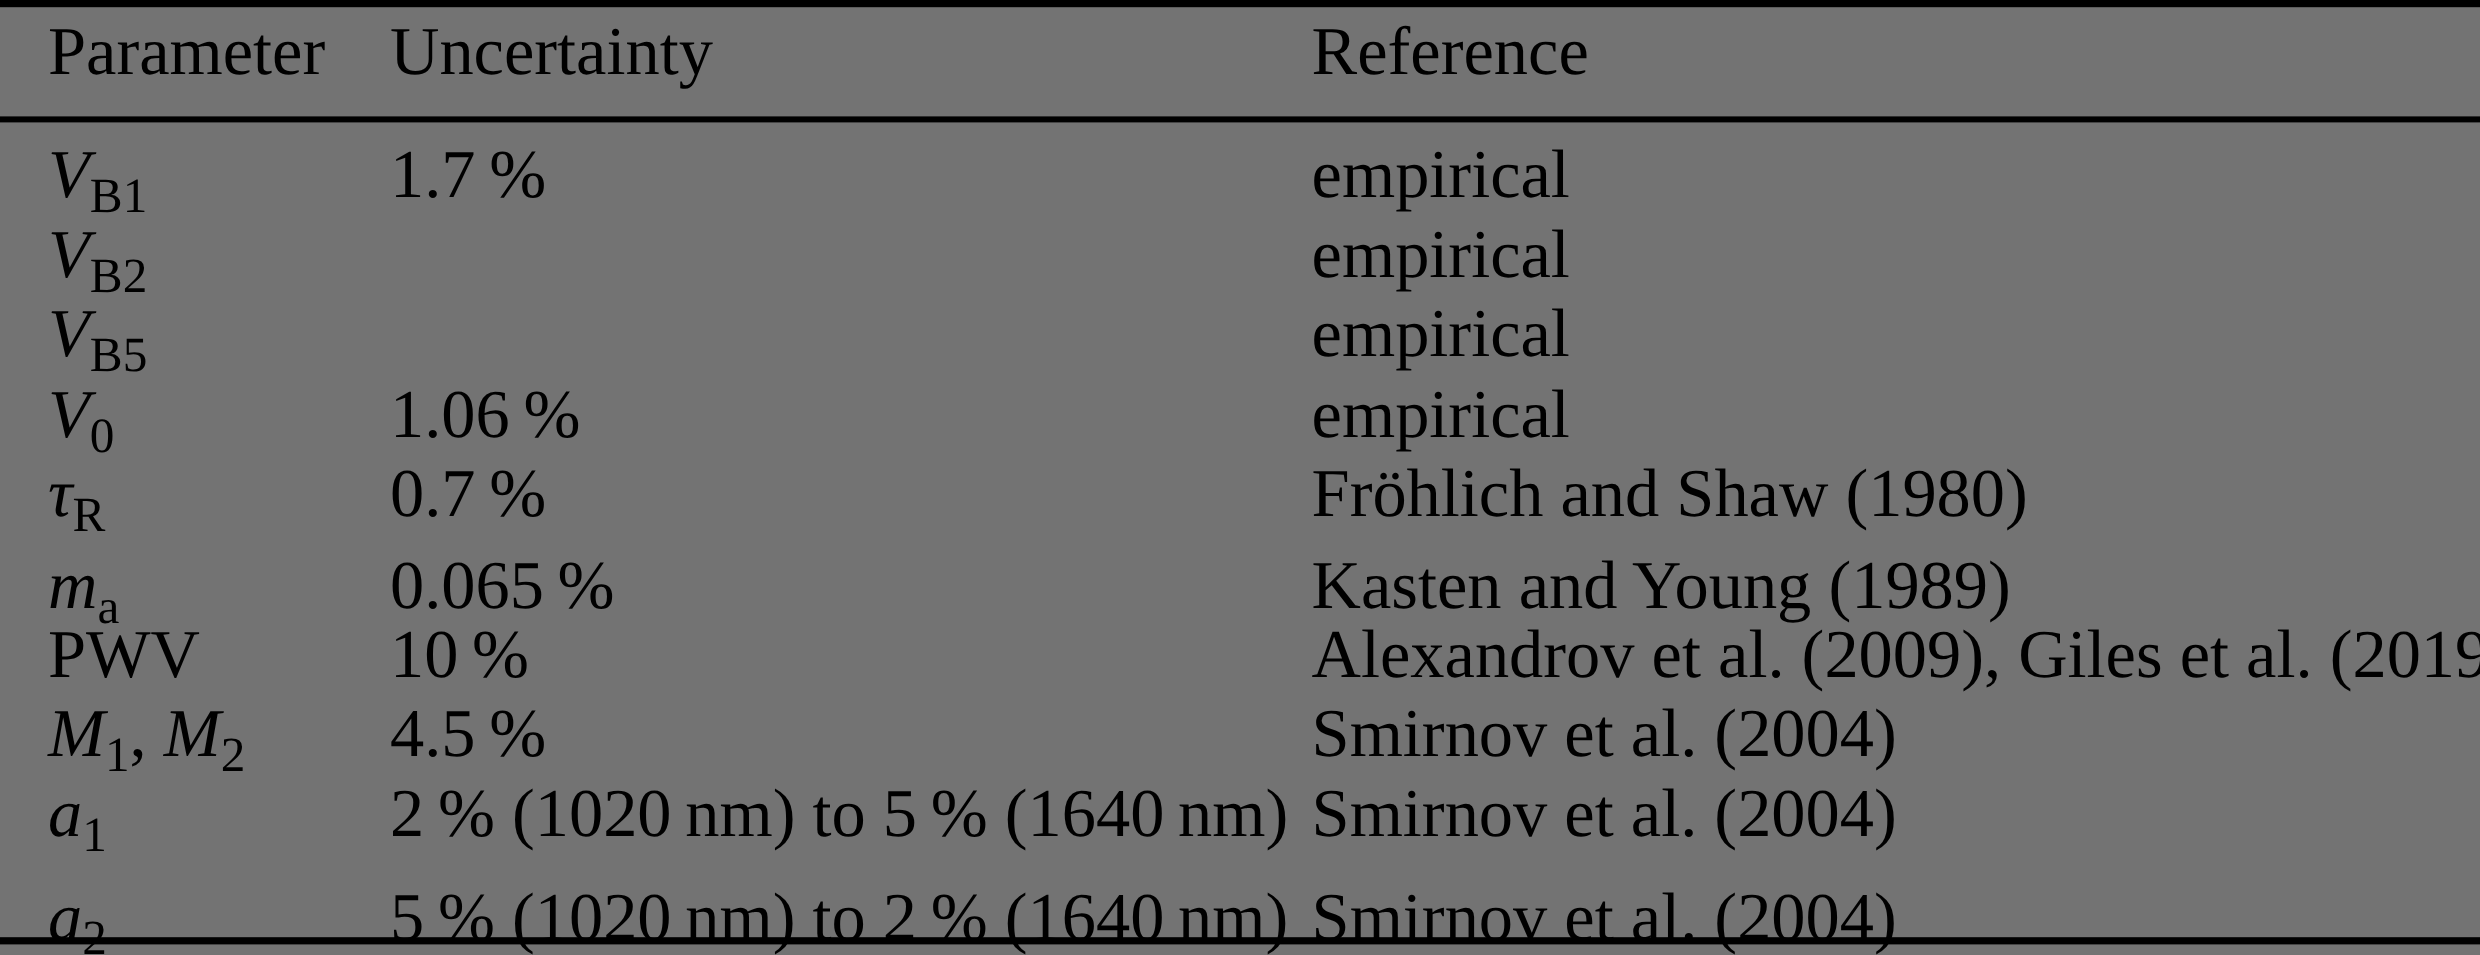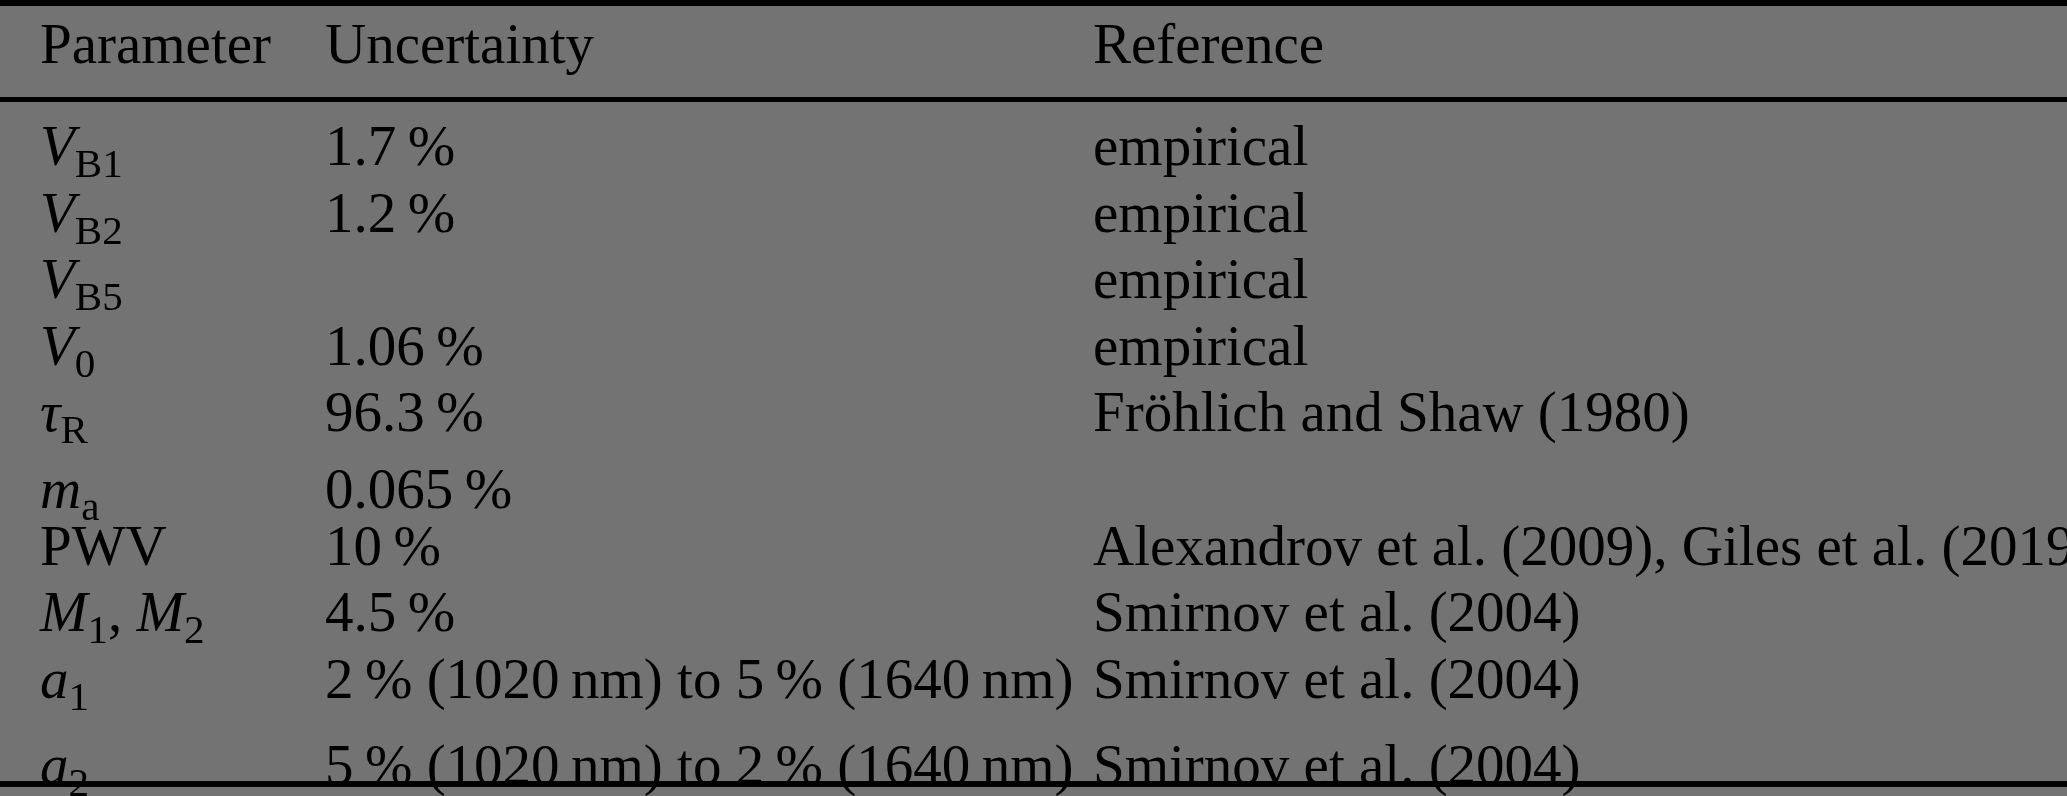--- a/index.html
+++ b/index.html
@@ -69,44 +69,44 @@
   <div class="rule rule-mid"></div>
 
   <div class="row" style="top:117px">
     <span class="cell c1"><span class="it">V</span><sub class="rm">B1</sub><span class="rm"></span><span class="it"></span><sub class="rm"></sub></span>
     <span class="cell c2">1.7 %</span>
     <span class="cell c3">empirical</span>
   </div>
 
   <div class="row" style="top:184px">
     <span class="cell c1"><span class="it">V</span><sub class="rm">B2</sub><span class="rm"></span><span class="it"></span><sub class="rm"></sub></span>
-    <span class="cell c2">1.2 %</span>
     <span class="cell c3">empirical</span>
   </div>
 
   <div class="row" style="top:250px">
     <span class="cell c1"><span class="it">V</span><sub class="rm">B5</sub><span class="rm"></span><span class="it"></span><sub class="rm"></sub></span>
     <span class="cell c3">empirical</span>
   </div>
 
   <div class="row" style="top:317px">
     <span class="cell c1"><span class="it">V</span><sub class="rm">0</sub><span class="rm"></span><span class="it"></span><sub class="rm"></sub></span>
     <span class="cell c2">1.06 %</span>
     <span class="cell c3">empirical</span>
   </div>
 
   <div class="row" style="top:383px">
     <span class="cell c1"><span class="it">τ</span><sub class="rm">R</sub><span class="rm"></span><span class="it"></span><sub class="rm"></sub></span>
-    <span class="cell c2">96.3 %</span>
+    <span class="cell c2">0.7 %</span>
     <span class="cell c3">Fröhlich and Shaw (1980)</span>
   </div>
 
   <div class="row" style="top:460px">
     <span class="cell c1"><span class="it">m</span><sub class="rm">a</sub><span class="rm"></span><span class="it"></span><sub class="rm"></sub></span>
     <span class="cell c2">0.065 %</span>
+    <span class="cell c3">Kasten and Young (1989)</span>
   </div>
 
   <div class="row" style="top:517px">
     <span class="cell c1"><span class="it"></span><sub class="rm"></sub><span class="rm">PWV</span><span class="it"></span><sub class="rm"></sub></span>
     <span class="cell c2">10 %</span>
     <span class="cell c3">Alexandrov et al. (2009), Giles et al. (2019)</span>
   </div>
 
   <div class="row" style="top:583px">
     <span class="cell c1"><span class="it">M</span><sub class="rm">1</sub><span class="rm">,&nbsp;</span><span class="it">M</span><sub class="rm">2</sub></span>

